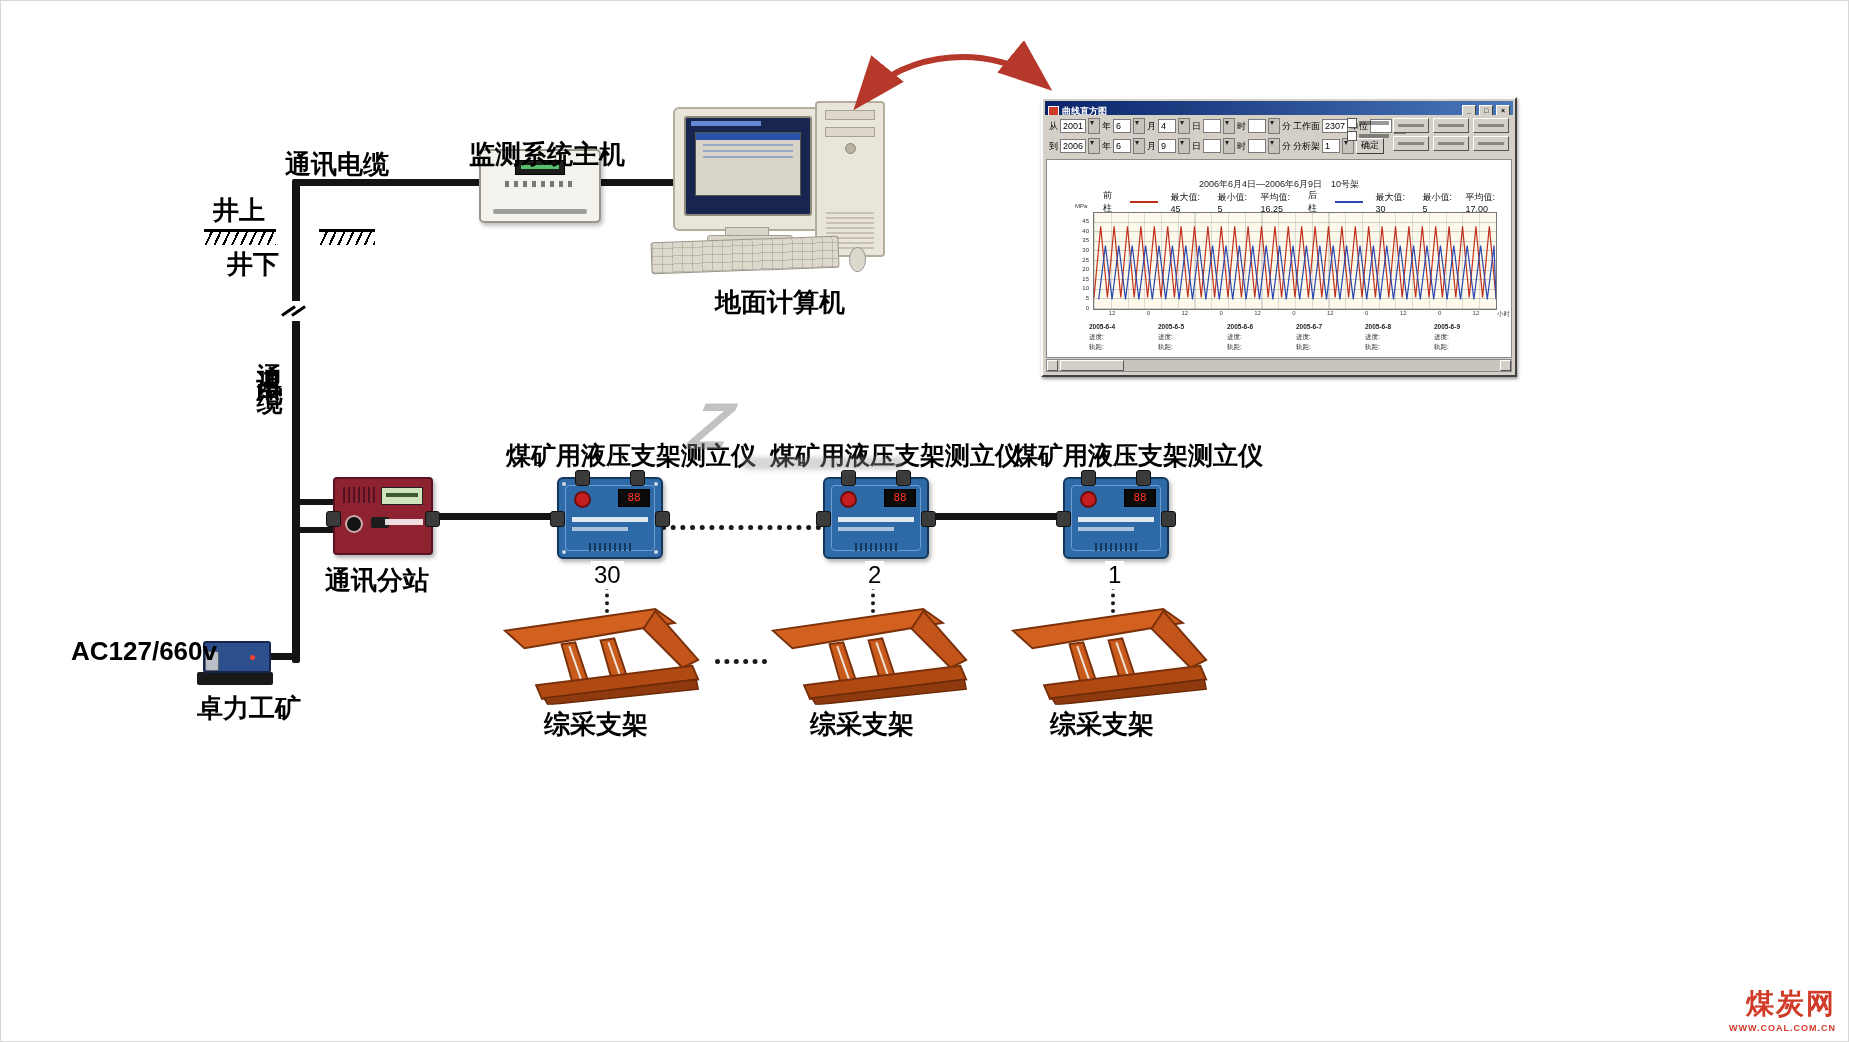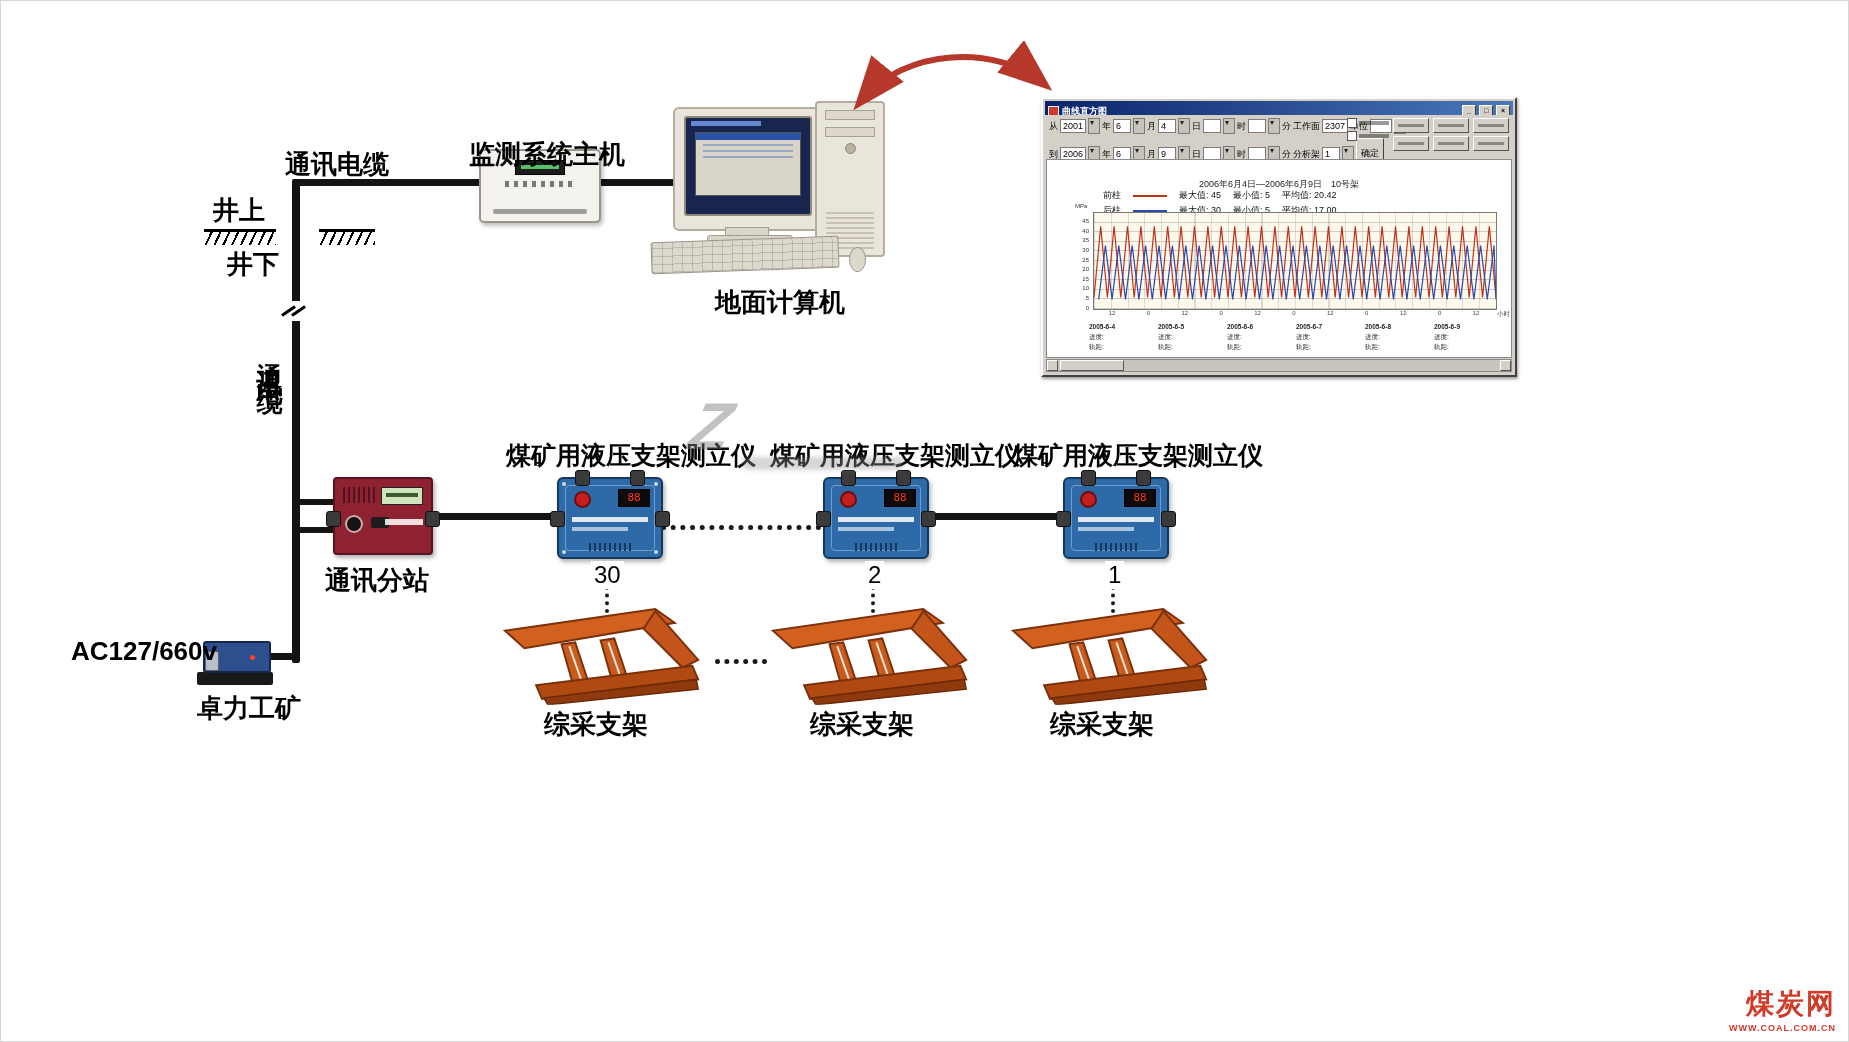--- a/index.html
+++ b/index.html
@@ -104,32 +104,32 @@
   .win-btn{width:12px;height:11px;background:#d4d0c8;border:1px solid;border-color:#fff #404040 #404040 #fff;
            font-size:7px;line-height:9px;text-align:center;color:#000;font-weight:bold}
   .win-toolbar{position:absolute;left:2px;right:2px;top:16px;height:43px;background:#d4d0c8}
   .tb-row{position:absolute;left:4px;display:flex;align-items:center;gap:2px;white-space:nowrap;font-size:9px;color:#000}
   .fld{background:#fff;border:1px solid #7a7a7a;height:12px;display:inline-flex;align-items:center;
        padding:0 2px;min-width:16px;font-size:9px}
   .fld.small{min-width:12px}
   .drop{width:10px;height:14px;background:#c8c4bc;border:1px solid #7a7a7a;position:relative}
   .drop::after{content:"▾";position:absolute;left:1px;top:-1px;font-size:8px;color:#222}
   .okbtn{height:14px;background:#d4d0c8;border:1px solid;border-color:#fff #404040 #404040 #fff;
-         padding:8px 4px;font-size:9px;line-height:12px}
+         padding:0 4px;font-size:9px;line-height:12px}
   .rc{position:absolute;right:4px;top:3px;display:flex;gap:4px;align-items:flex-start}
   .rc-col{display:flex;flex-direction:column;gap:3px}
   .cb-row{display:flex;align-items:center;gap:2px}
   .cb{width:8px;height:8px;background:#fff;border:1px solid #555}
   .cb-bar{width:30px;height:4px;background:rgba(0,0,0,.4)}
   .tb-btn{width:34px;height:13px;background:#d4d0c8;border:1px solid;border-color:#fff #555 #555 #fff;position:relative}
   .tb-btn::after{content:"";position:absolute;left:4px;right:4px;top:5px;height:3px;background:rgba(0,0,0,.35)}
   .win-content{position:absolute;left:3px;right:3px;top:60px;bottom:17px;background:#fff;border:1px solid #8a8a8a;overflow:hidden}
   .c-title{position:absolute;left:0;right:0;top:2px;text-align:center;font-size:13px;font-weight:bold;color:#000}
   .c-sub{position:absolute;left:0;right:0;top:18px;text-align:center;font-size:9px;color:#222}
-  .legend{position:absolute;left:56px;top:29px;display:flex;flex-direction:column;gap:2px}
+  .legend{position:absolute;left:56px;top:29px;display:flex;gap:2px}
   .lg-row{display:flex;gap:12px;font-size:9px;align-items:center;color:#111}
   .lg-line{width:34px;height:2px;display:inline-block}
   .plot{position:absolute;left:46px;top:52px;width:402px;height:96px;background:#fdfaec;border:1px solid #777;
         background-image:repeating-linear-gradient(to top,rgba(150,150,150,.45) 0 1px,transparent 1px 9.6px),
                          repeating-linear-gradient(to right,rgba(170,170,170,.4) 0 1px,transparent 1px 16.75px)}
   .plot svg{position:absolute;left:0;top:0}
   .ytick{position:absolute;right:2px;font-size:6px;color:#333}
   .yaxis{position:absolute;left:24px;top:0;width:20px;height:100%}
   .yunit{position:absolute;left:28px;top:43px;font-size:6px;color:#333}
   .xhours{position:absolute;left:46px;top:150px;width:402px;display:flex;justify-content:space-around;font-size:6px;color:#444}
@@ -390,21 +390,21 @@
       </div>
     </div>
     <div class="win-content">
       <div class="c-sub">2006年6月4日—2006年6月9日　10号架</div>
       <div class="legend">
         <div class="lg-row">
           <span>前柱</span>
           <span class="lg-line" style="background: rgb(192, 48, 28);"></span>
           <span>最大值: 45</span>
           <span>最小值: 5</span>
-          <span>平均值: 20.42</span>
+          <span>平均值: 16.25</span>
         </div>
         <div class="lg-row">
           <span>后柱</span>
           <span class="lg-line" style="background: rgb(42, 72, 176);"></span>
           <span>最大值: 30</span>
           <span>最小值: 5</span>
           <span>平均值: 17.00</span>
         </div>
       </div>
       <div class="yunit">MPa</div>

